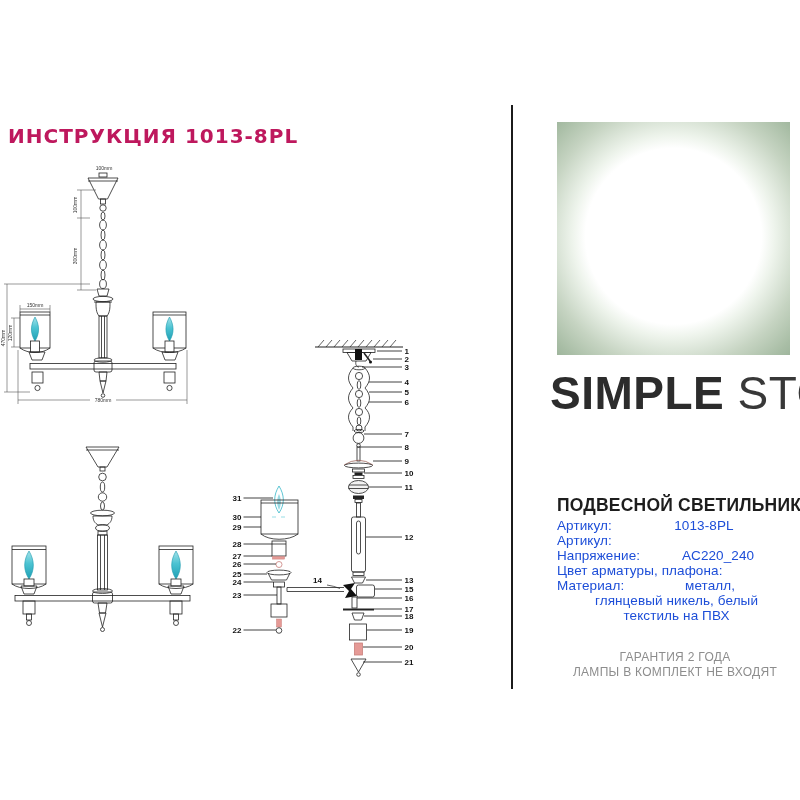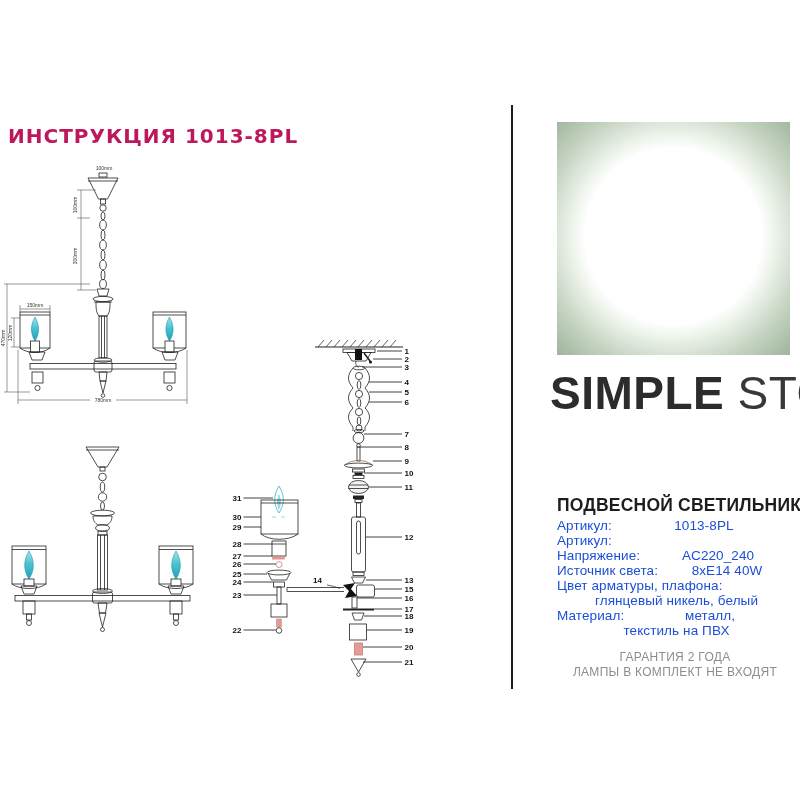--- a/index.html
+++ b/index.html
@@ -335,34 +335,30 @@
         <span class="v">1013-8PL</span>
       </div>
       <div class="spec-row">
         <span class="l">Артикул:</span>
       </div>
       <div class="spec-row">
         <span class="l">Напряжение:</span>
         <span class="v">AC220_240</span>
       </div>
       <div class="spec-row">
-        <span class="l">Источник света:</span>
-        <span class="v">8xE14 40W</span>
-      </div>
-      <div class="spec-row">
         <span class="l">Цвет арматуры, плафона:</span>
         <span class="v"></span>
       </div>
       <div class="spec-row">
+        <span class="l">Материал:</span>
+        <span class="v">металл,</span>
+      </div>
+      <div class="spec-row">
         <span class="l"></span>
         <span class="v">глянцевый никель, белый</span>
-      </div>
-      <div class="spec-row">
-        <span class="l">Материал:</span>
-        <span class="v">металл,</span>
       </div>
       <div class="spec-row">
         <span class="l"></span>
         <span class="v">текстиль на ПВХ</span>
       </div>
     </div>
 
   <div class="warranty">
     <div>ГАРАНТИЯ 2 ГОДА</div>
     <div>ЛАМПЫ В КОМПЛЕКТ НЕ ВХОДЯТ</div>

